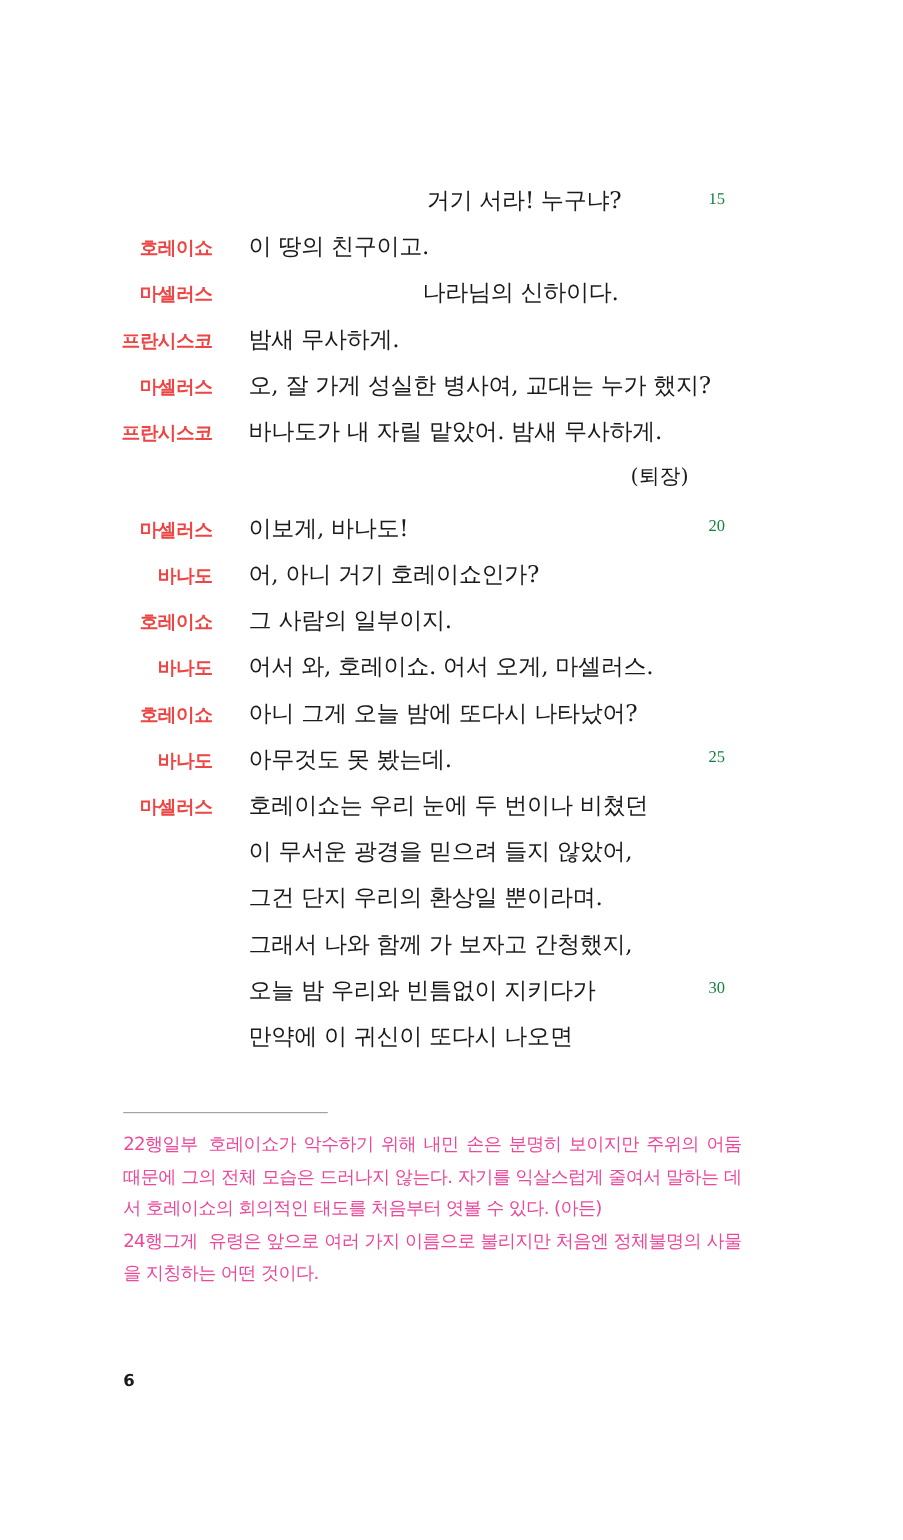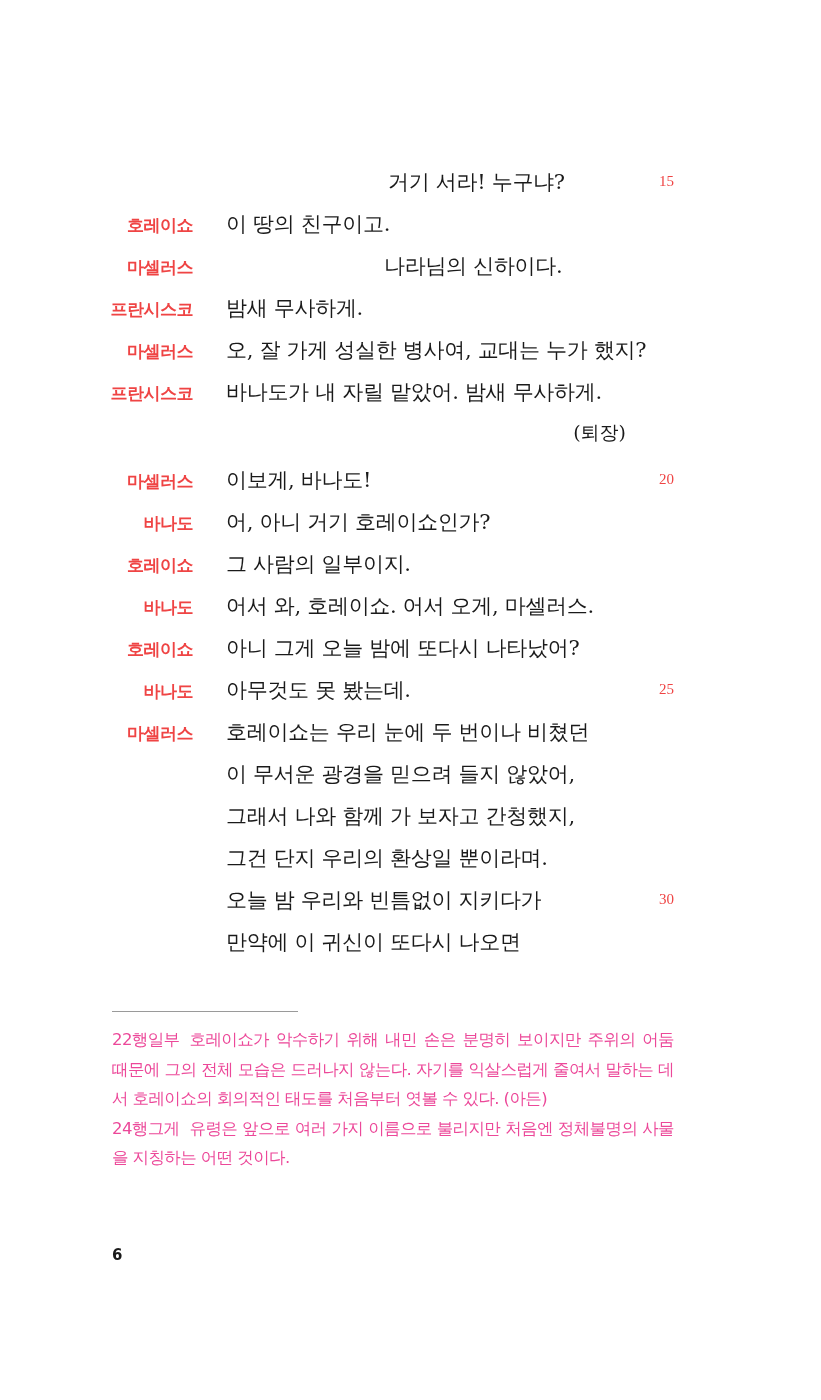--- a/index.html
+++ b/index.html
@@ -63,25 +63,25 @@
       position: absolute;
       right: 195px; 
       top: 4px;
       font-family: "DejaVu Serif", serif;
       font-size: 19px;
       color: #1a1a1a;
       white-space: nowrap;
     }
     .lineno {
       position: absolute;
-      right: 147px; 
+      right: 162px; 
       top: 9px;
       font-family: "Liberation Serif", serif;
       font-size: 15px;
-      color: #ef4444;
+      color: #15803d;
     }
     .footnote-rule {
       position: absolute;
       left: 112px;
       top: 1011px;
       width: 186px;
       height: 1px;
       background: #9a9a9a;
     }
     .footnotes {
@@ -202,27 +202,27 @@
     </div>
 
     <div class="row">
       <span class="speaker"></span>
       <span class="line">이 무서운 광경을 믿으려 들지 않았어,</span>
       <span class="lineno"></span>
     </div>
 
     <div class="row">
       <span class="speaker"></span>
+      <span class="line">그건 단지 우리의 환상일 뿐이라며.</span>
+      <span class="lineno"></span>
+    </div>
+
+    <div class="row">
+      <span class="speaker"></span>
       <span class="line">그래서 나와 함께 가 보자고 간청했지,</span>
-      <span class="lineno"></span>
-    </div>
-
-    <div class="row">
-      <span class="speaker"></span>
-      <span class="line">그건 단지 우리의 환상일 뿐이라며.</span>
       <span class="lineno"></span>
     </div>
 
     <div class="row">
       <span class="speaker"></span>
       <span class="line">오늘 밤 우리와 빈틈없이 지키다가</span>
       <span class="lineno">30</span>
     </div>
 
     <div class="row">

